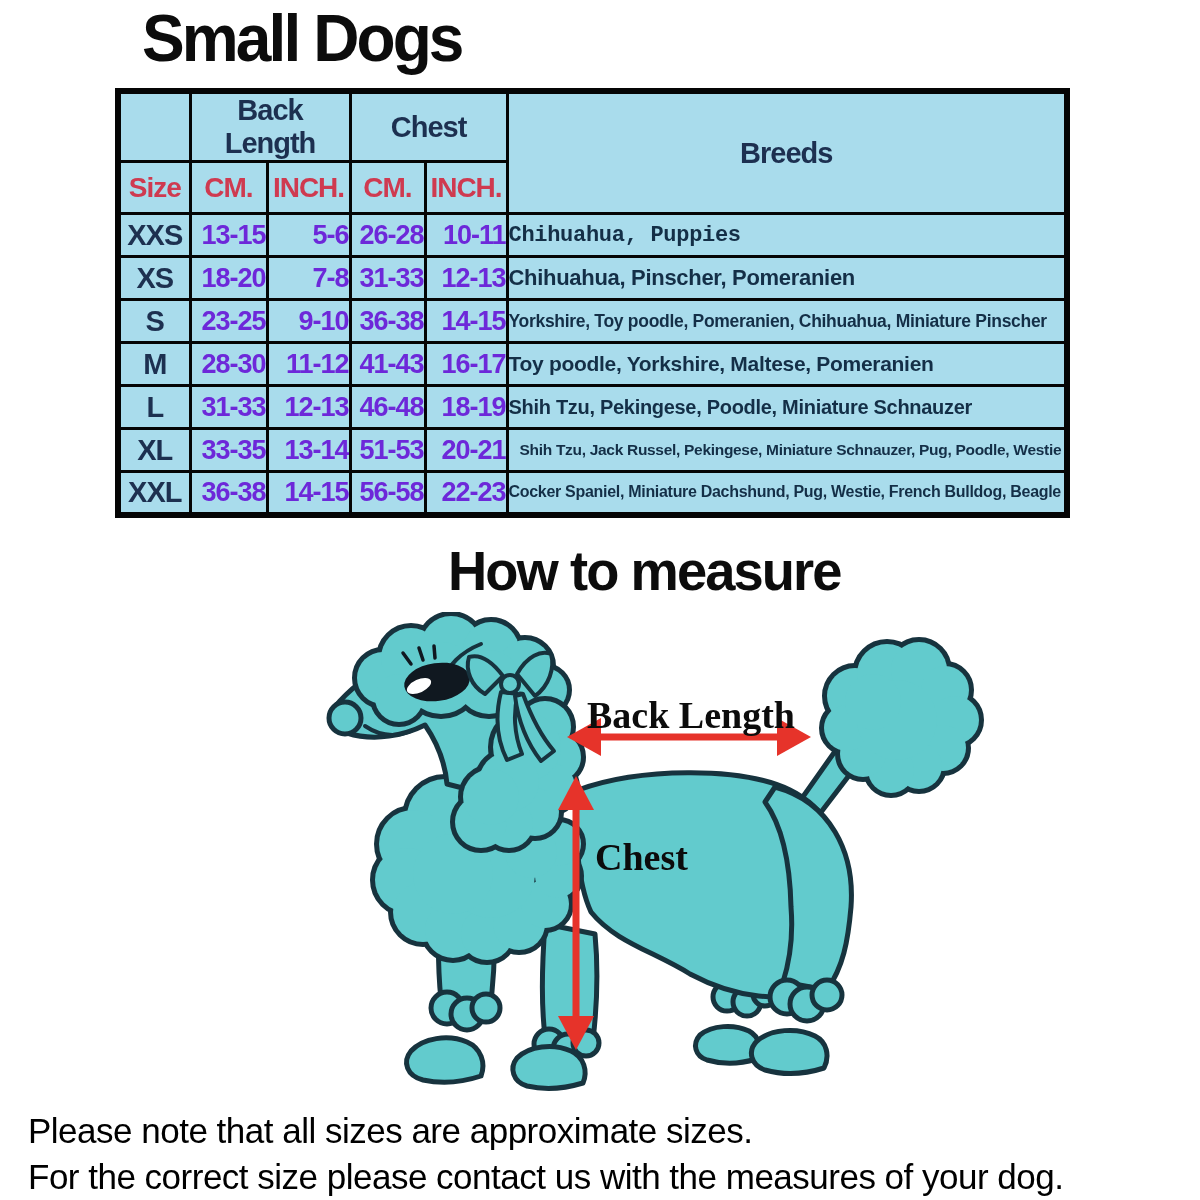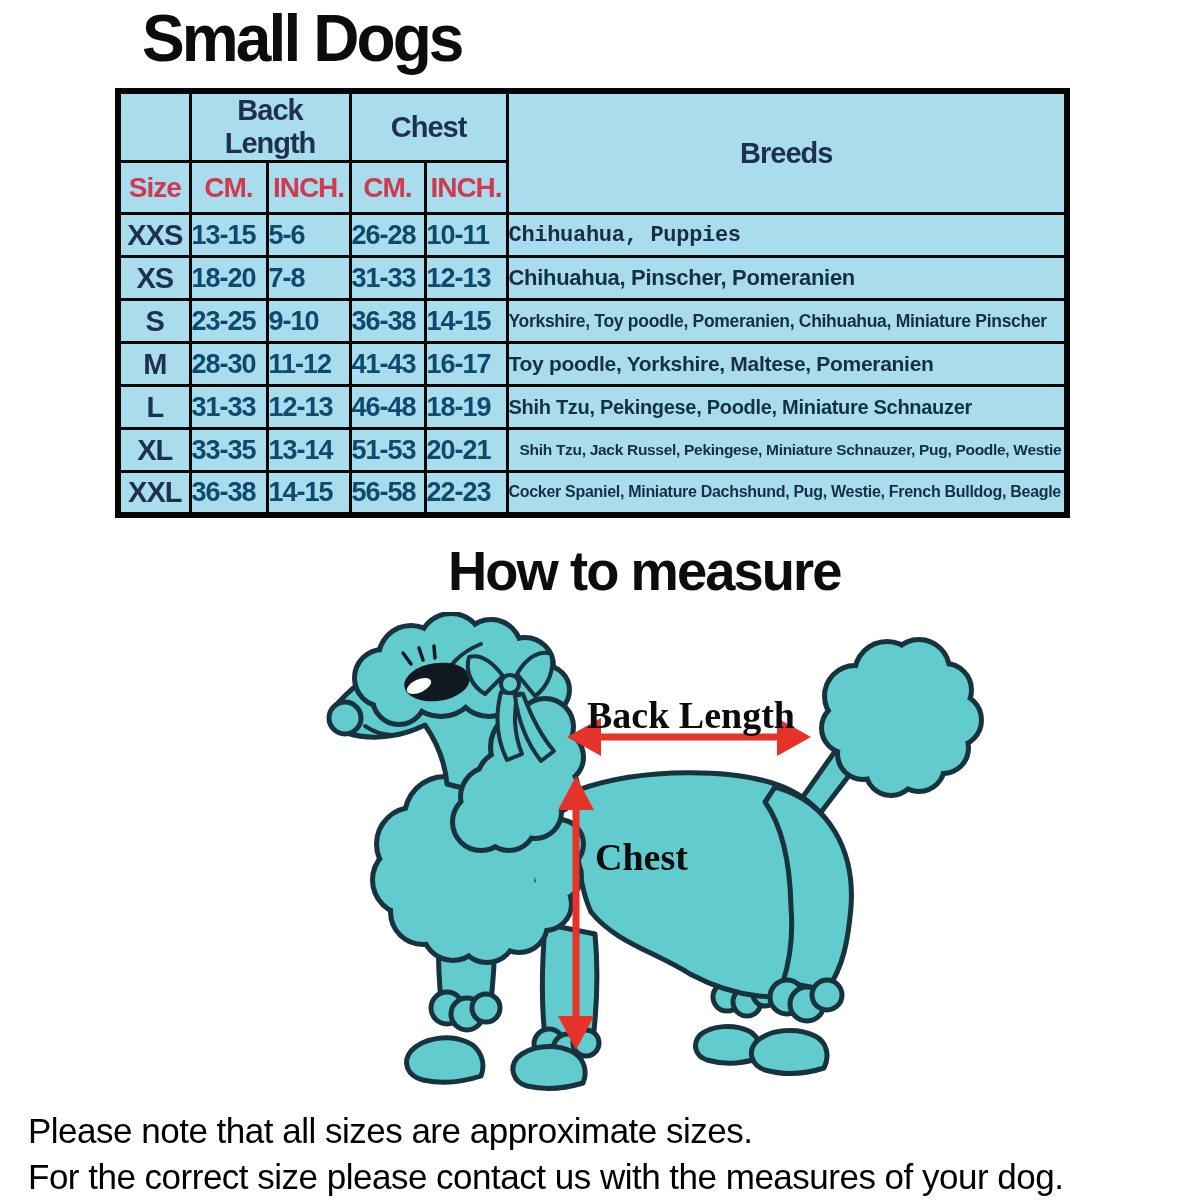--- a/index.html
+++ b/index.html
@@ -23,21 +23,21 @@
     font-family:"Liberation Sans",sans-serif;}
   col.c-size{width:72px;}col.c-blcm{width:77px;}col.c-blin{width:83px;}
   col.c-chcm{width:75px;}col.c-chin{width:82px;}col.c-breeds{width:auto;}
   tr.hrow1{height:47px;}
   tr.hrow1 th{font-size:29px;font-weight:700;color:var(--navy_text);text-align:center;letter-spacing:-1px;}
   tr.hrow2{height:52px;}
   tr.hrow2 th{font-size:28px;font-weight:700;color:var(--red_text);text-align:center;letter-spacing:-1px;}
   th.breeds-head{font-size:32px;font-weight:600;color:#1c2b43;letter-spacing:0;}
   tbody tr{height:43px;}
   td.sz{font-size:29px;font-weight:700;color:var(--navy_text);text-align:center;letter-spacing:-1px;}
-  td.num{font-size:27px;font-weight:700;color:#0c4a6e;text-align:left;letter-spacing:-1px;}
+  td.num{font-size:27px;font-weight:700;color:#6d28d9;text-align:right;letter-spacing:-1px;}
   td.breeds{font-weight:700;color:#142f47;text-align:left;padding-left:6px;white-space:nowrap;
     letter-spacing:-0.3px;}
   tbody tr:nth-child(1) td.breeds{font-size:22px;font-family:Liberation Mono, monospace;}
   tbody tr:nth-child(2) td.breeds{font-size:22px;}
   tbody tr:nth-child(3) td.breeds{font-size:17.5px;}
   tbody tr:nth-child(4) td.breeds{font-size:21px;}
   tbody tr:nth-child(5) td.breeds{font-size:20px;}
   tbody tr:nth-child(6) td.breeds{font-size:15.5px;padding-left:11px;}
   tbody tr:nth-child(7) td.breeds{font-size:16px;}
 

